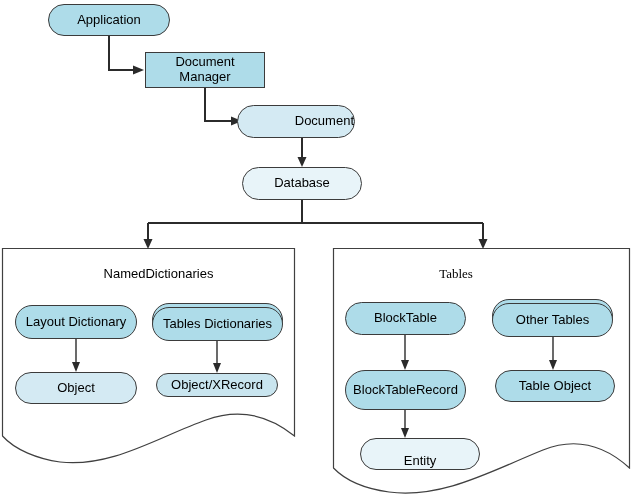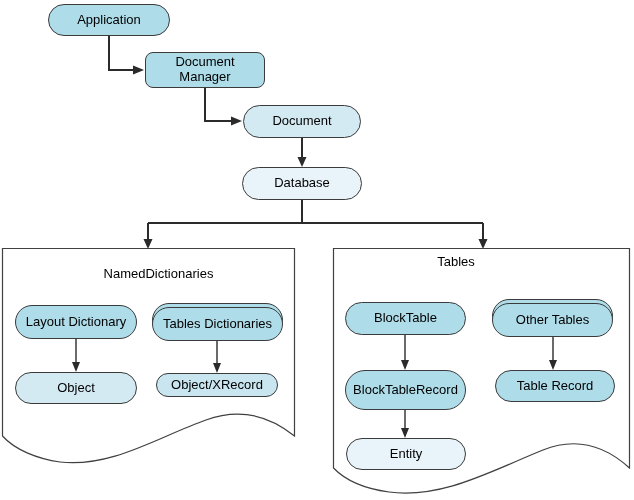--- a/index.html
+++ b/index.html
@@ -13,21 +13,21 @@
   .container-shape{fill:var(--container-fill,#fff);stroke:var(--container-border,#404040);stroke-width:1.2;}
   .edge{fill:none;stroke:var(--connector,#2b2b2b);}
   .edge.lvl1{stroke-width:2;}
   .edge.lvl2{stroke-width:1.4;}
   .arrowhead{fill:var(--connector,#2b2b2b);stroke:none;}
   .node{
     position:absolute;z-index:3;display:flex;align-items:center;justify-content:center;
     border:1.5px solid var(--node-border,#3b3b3b);text-align:center;line-height:1.15;
   }
   .pill{border-radius:50px;}
-  .rect{border-radius:8px;}
+  .rect{border-radius:0;}
   .tone-medium{background:var(--node-fill,#aedce9);}
   .tone-light{background:var(--node-fill-light,#d4eaf3);}
   .tone-soft{background:var(--node-fill-soft,#c9e5ef);}
   .tone-lighter{background:var(--node-fill-lighter,#e8f4f9);}
   .stack{position:absolute;z-index:3;}
   .stack .node{position:absolute;z-index:auto;}
   .label{display:block;}
   .container-title{
     position:absolute;z-index:2;text-align:center;
   }
@@ -72,31 +72,31 @@
     <polygon class="arrowhead" points="405,370 401,360 409,360"></polygon>
 
     <path class="edge lvl2" d="M553,337 L553,361"></path>
     <polygon class="arrowhead" points="553,370 549,360 557,360"></polygon>
 
     <path class="edge lvl2" d="M405,402 L405,429"></path>
     <polygon class="arrowhead" points="405,438 401,428 409,428"></polygon>
   </svg>
 
   <div class="container-title" style="left:2px;top:266px;width:293px;padding-left:20px;">NamedDictionaries</div>
-  <div class="container-title" style="left:333px;top:254px;width:246px;">Tables</div>
+  <div class="container-title" style="left:333px;top:266px;width:246px;font-family:Liberation Serif, serif;">Tables</div>
 
   <div class="node pill tone-medium" style="left:48px;top:4px;width:122px;height:32px;">
     <span class="label">Application</span>
   </div>
 
   <div class="node rect tone-medium" style="left:145px;top:52px;width:120px;height:36px;">
     <span class="label" style="width:72px;">Document Manager</span>
   </div>
 
-  <div class="node pill tone-light" style="left:243px;top:105px;width:118px;height:33px;">
+  <div class="node pill tone-light" style="left:237px;top:105px;width:118px;height:33px;justify-content:flex-end;">
     <span class="label">Document</span>
   </div>
 
   <div class="node pill tone-lighter" style="left:242px;top:167px;width:120px;height:33px;">
     <span class="label">Database</span>
   </div>
 
   <div class="node pill tone-medium" style="left:15px;top:305px;width:122px;height:34px;">
     <span class="label">Layout Dictionary</span>
   </div>
@@ -125,20 +125,20 @@
     <div class="node pill tone-medium" style="left:0;top:4px;width:121px;height:34px;">
       <span class="label">Other Tables</span>
     </div>
   </div>
 
   <div class="node pill tone-medium" style="left:345px;top:370px;width:121px;height:40px;">
     <span class="label">BlockTableRecord</span>
   </div>
 
   <div class="node pill tone-medium" style="left:495px;top:370px;width:120px;height:32px;">
-    <span class="label">Table Record</span>
+    <span class="label">Table Object</span>
   </div>
 
-  <div class="node pill tone-lighter" style="left:346px;top:438px;width:120px;height:32px;">
+  <div class="node pill tone-lighter" style="left:360px;top:438px;width:120px;height:32px;align-items:flex-end;">
     <span class="label">Entity</span>
   </div>
 
 </div>
 
 </body></html>

